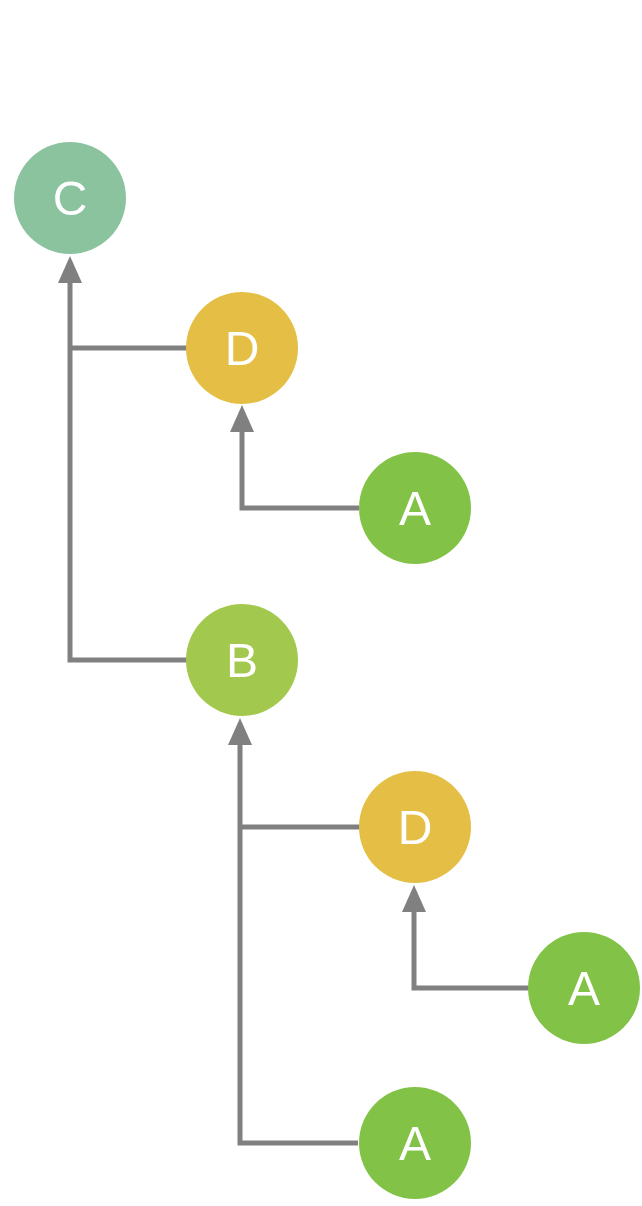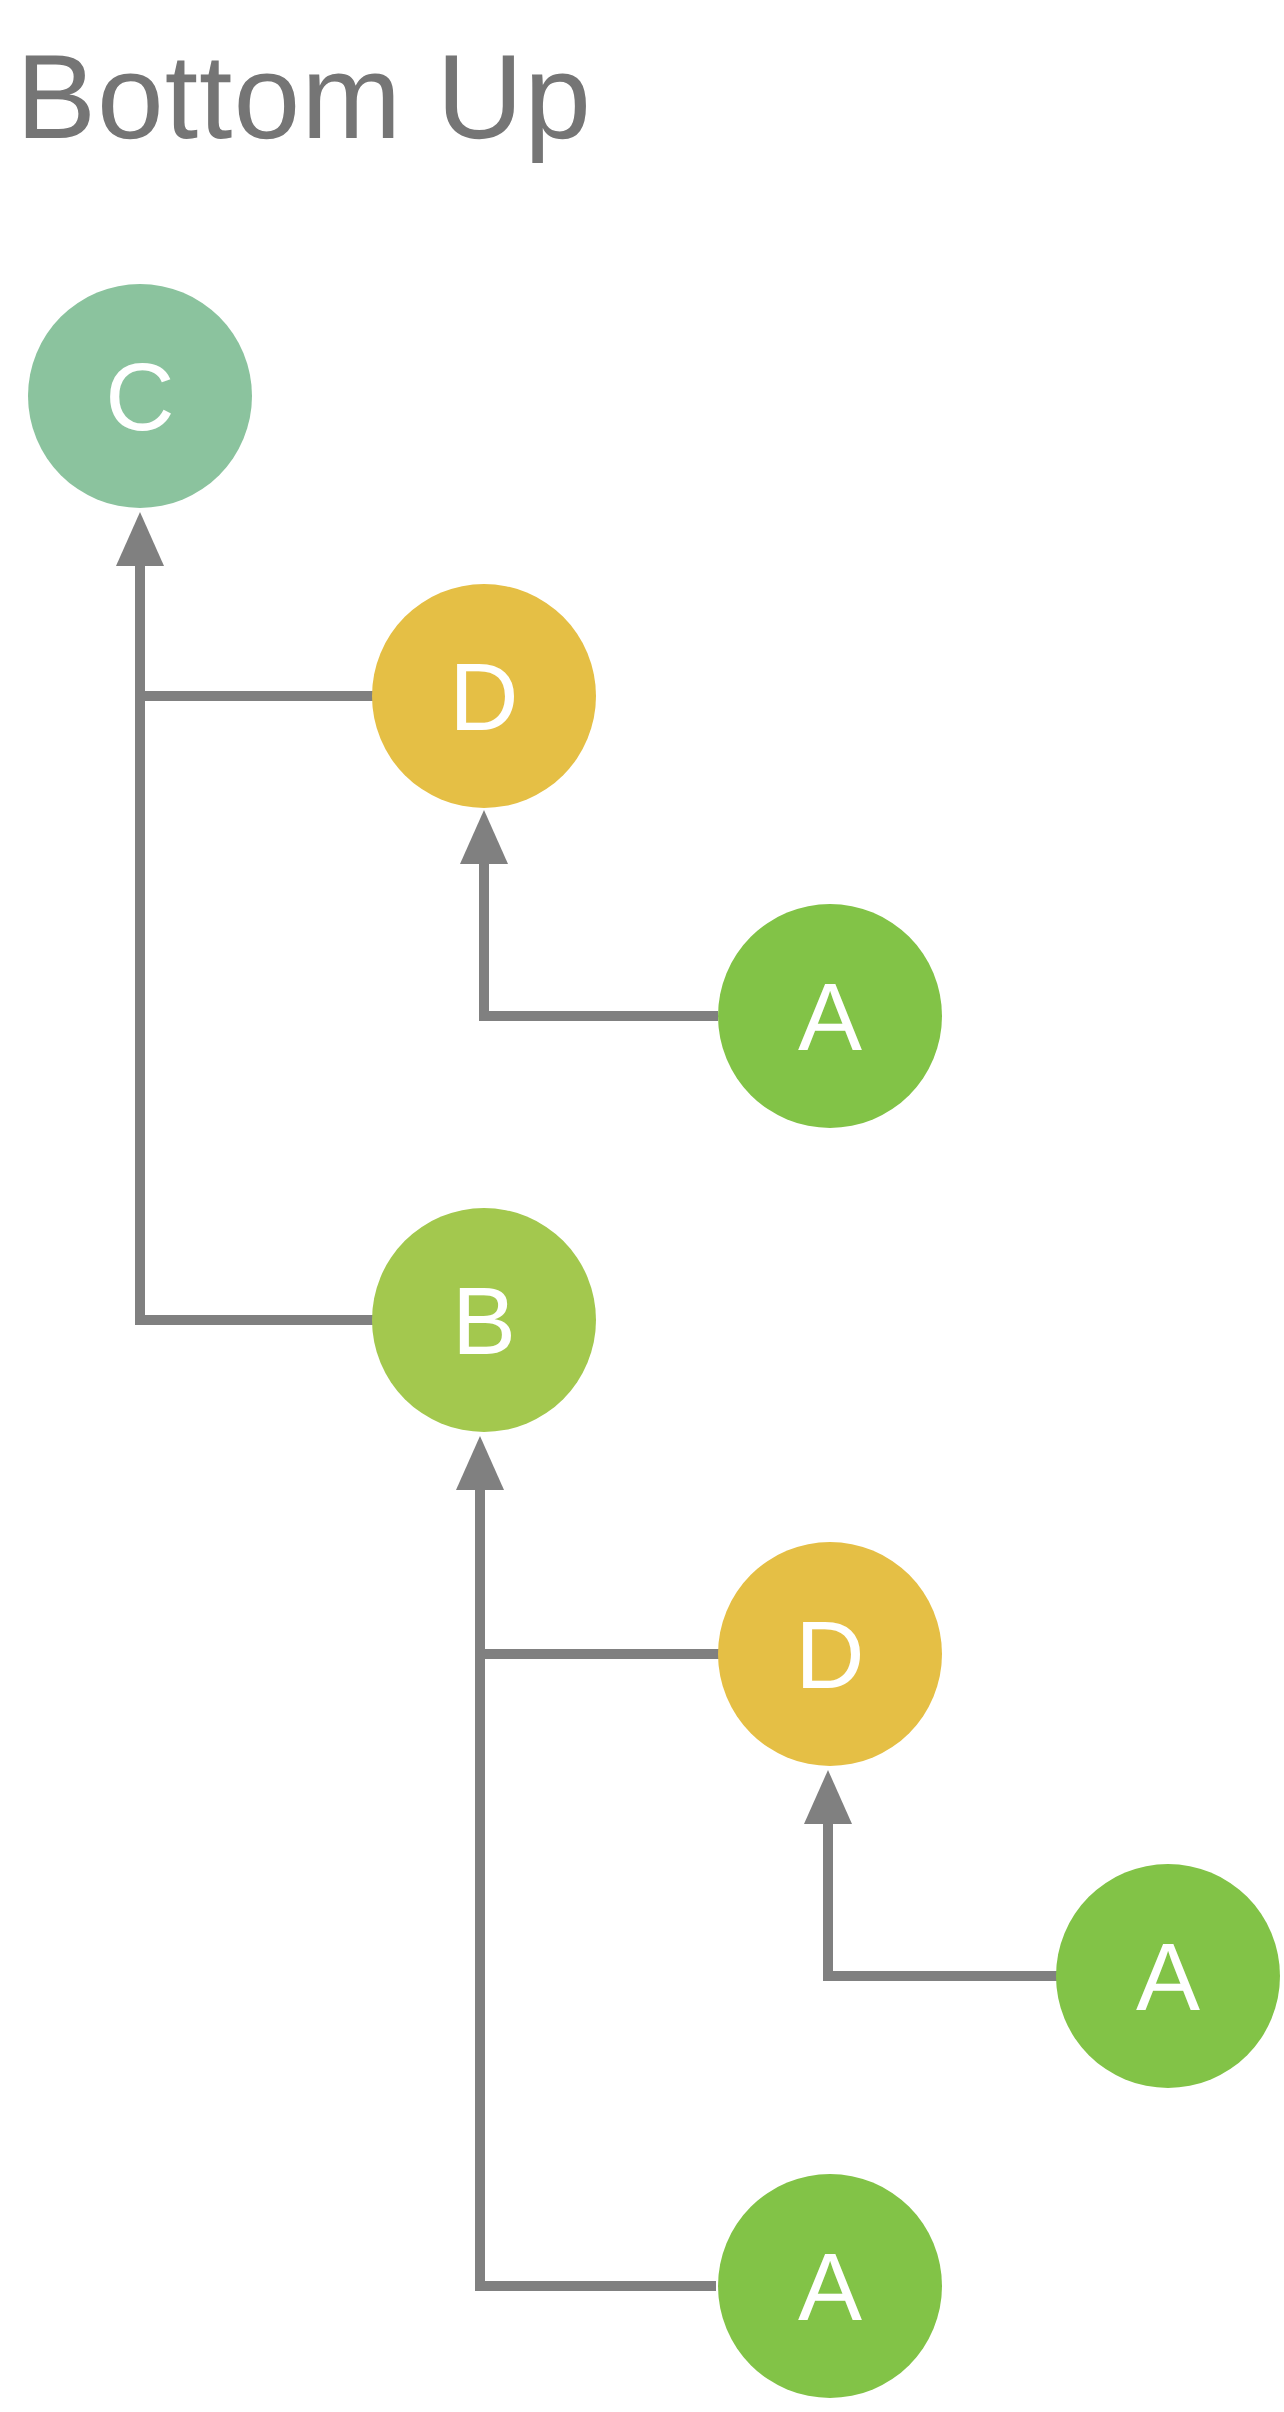--- a/index.html
+++ b/index.html
@@ -50,21 +50,20 @@
     font-weight: 300;
     text-anchor: middle;
     user-select: none;
   }
 </style>
 </head>
 <body>
 
 <div class="stage">
 
-  <div class="page-title" style="color: rgb(117, 117, 117);">Bottom Up</div>
 
   <svg class="diagram" width="642" height="1206" viewBox="0 0 642 1206">
 
     <line class="connector" x1="188" y1="348" x2="70" y2="348" stroke="#808080"></line>
     <polyline class="connector" points="188,660 70,660 70,279" stroke="#808080"></polyline>
     <polygon class="arrowhead" points="70,256 58,283 82,283" fill="#808080"></polygon>
 
     <polyline class="connector" points="359,508 242,508 242,428" stroke="#808080"></polyline>
     <polygon class="arrowhead" points="242,405 230,432 254,432" fill="#808080"></polygon>
 

